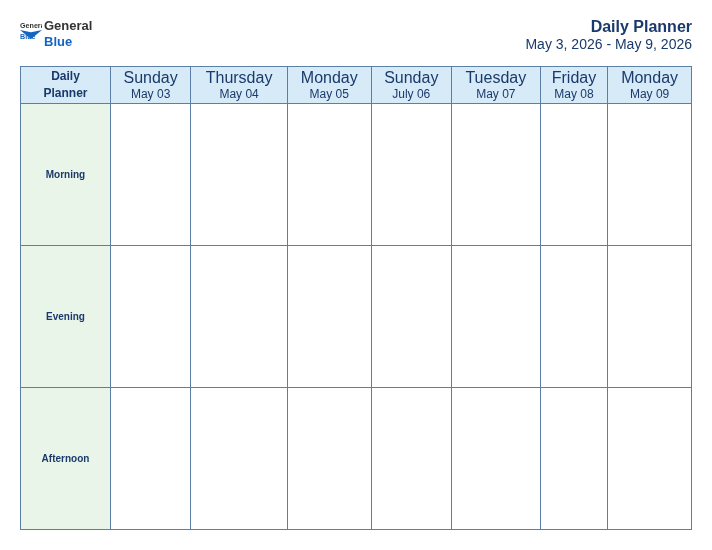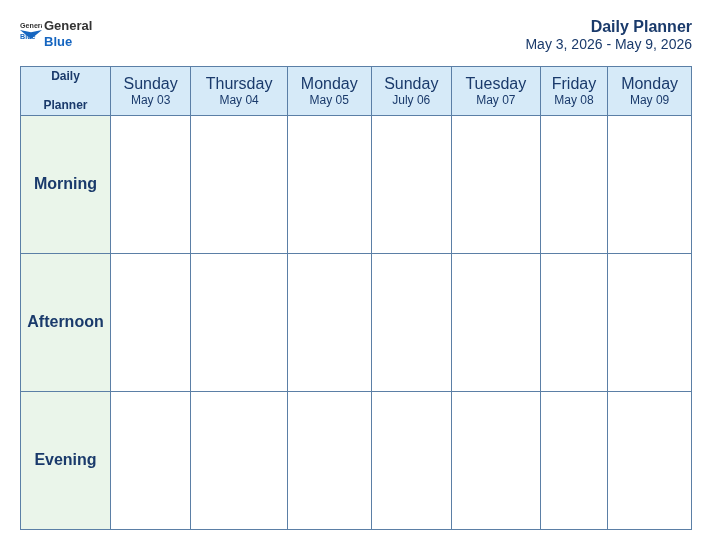--- a/index.html
+++ b/index.html
@@ -76,21 +76,21 @@
 
     .date-label {
       font-size: 12px;
       font-weight: normal;
       color: #1a3a6b;
     }
 
     .row-header {
       background: #eaf5ea;
       text-align: center;
-      font-size: 16px;
+      font-size: 10px;
       font-weight: bold;
       color: #1a3a6b;
       vertical-align: middle;
       width: 90px;
       padding: 10px 5px;
     }
 
     .planner-table td.cell {
       background: #fff;
       width: calc((100% - 90px) / 7);
@@ -130,21 +130,21 @@
     <div class="title-main">Daily Planner</div>
     <div class="title-date">May 3, 2026 - May 9, 2026</div>
   </div>
 </div>
 
 <table class="planner-table">
   <thead>
     <tr>
       <th class="header-cell-first">
         <span style="display:block;">Daily</span>
-        <span style="display:block;margin-top:12px;">Planner</span>
+        <span style="display:block;">Planner</span>
       </th>
       <th>
         <span class="day-label">Sunday</span>
         <span class="date-label">May 03</span>
       </th>
       <th>
         <span class="day-label">Thursday</span>
         <span class="date-label">May 04</span>
       </th>
       <th>
@@ -174,31 +174,31 @@
       <td class="row-header">Morning</td>
       <td class="cell"></td>
       <td class="cell"></td>
       <td class="cell"></td>
       <td class="cell"></td>
       <td class="cell"></td>
       <td class="cell"></td>
       <td class="cell"></td>
     </tr>
     <tr class="body-row">
+      <td class="row-header">Evening</td>
+      <td class="cell"></td>
+      <td class="cell"></td>
+      <td class="cell"></td>
+      <td class="cell"></td>
+      <td class="cell"></td>
+      <td class="cell"></td>
+      <td class="cell"></td>
+    </tr>
+    <tr class="body-row">
       <td class="row-header">Afternoon</td>
-      <td class="cell"></td>
-      <td class="cell"></td>
-      <td class="cell"></td>
-      <td class="cell"></td>
-      <td class="cell"></td>
-      <td class="cell"></td>
-      <td class="cell"></td>
-    </tr>
-    <tr class="body-row">
-      <td class="row-header">Evening</td>
       <td class="cell"></td>
       <td class="cell"></td>
       <td class="cell"></td>
       <td class="cell"></td>
       <td class="cell"></td>
       <td class="cell"></td>
       <td class="cell"></td>
     </tr>
   </tbody>
 </table>

